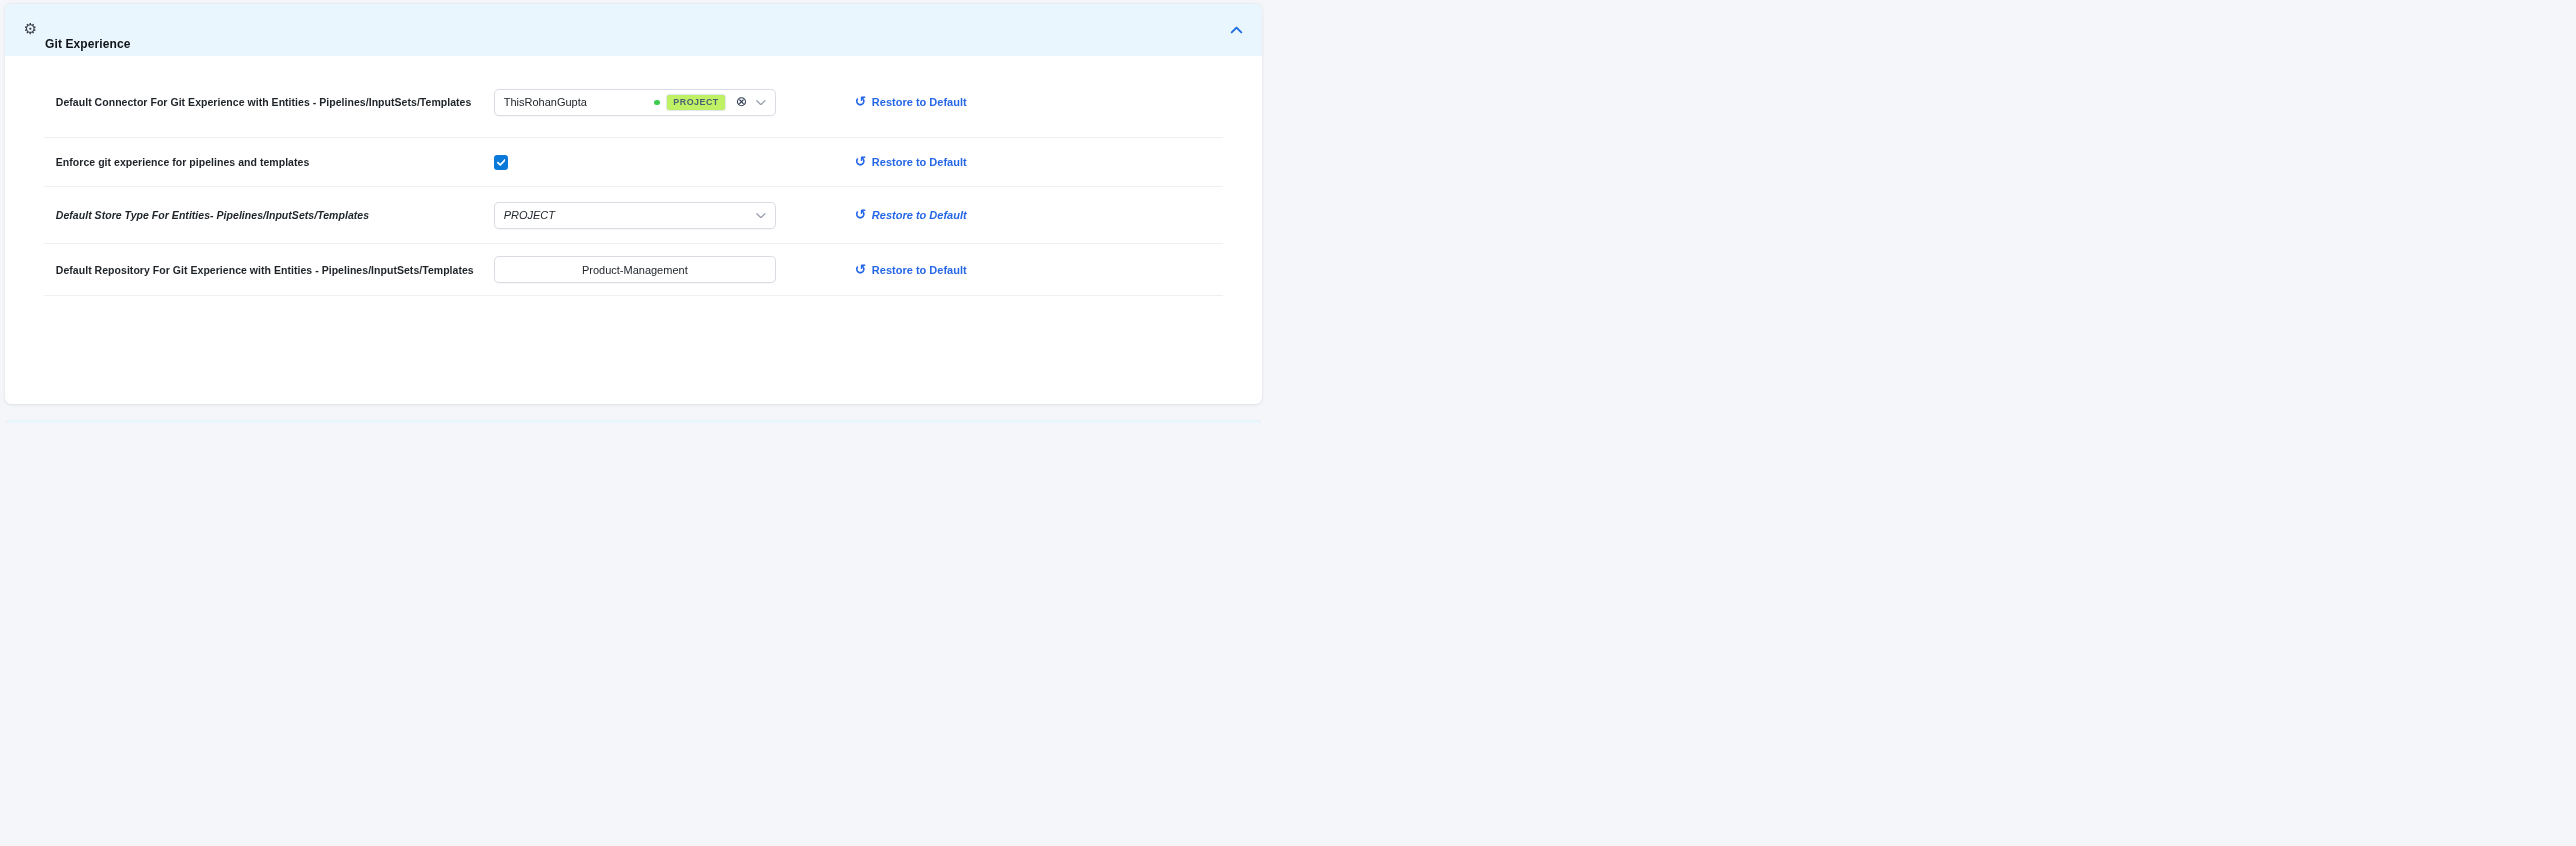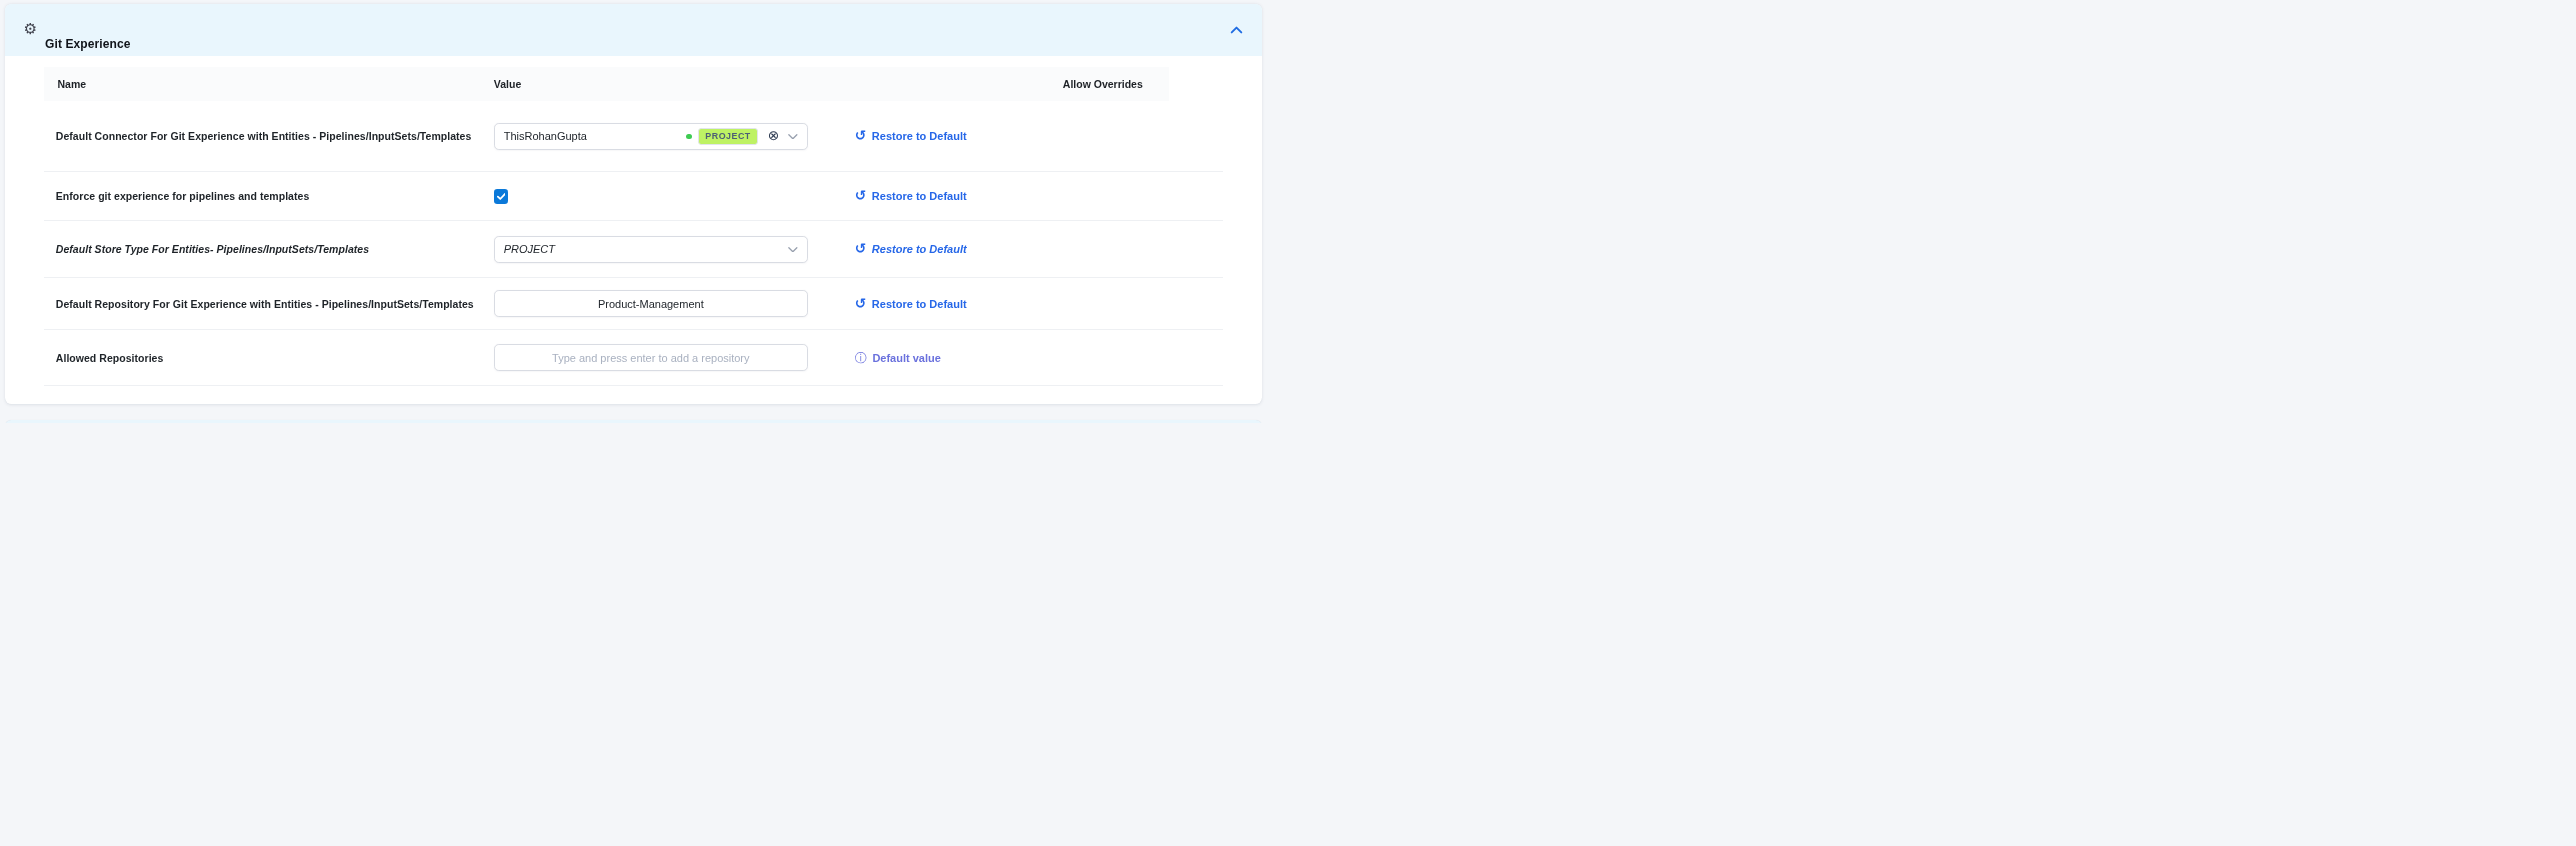--- a/index.html
+++ b/index.html
@@ -55,21 +55,21 @@
   .r1 { height:71px;text-decoration:underline; } .r2 { height:49px; } .r3 { height:57px;font-style:italic; }
   .r4 { height:52px; } .r5 { height:56px; }
   .cell-name {
     position:absolute; left:12px;
     font-size:10.5px; font-weight:700; color:#1e2328;
     white-space:nowrap; letter-spacing:0.04px;
   }
   .cell-value { position:absolute; left:450px; display:flex; align-items:center; }
   .cell-action { position:absolute; left:811px; display:flex; align-items:center; }
   .fieldbox {
-    width:314px; height:27px;
+    width:282px; height:27px;
     border:0.8px solid #d9dce3; border-radius:4.8px;
     background:#fff;
     display:flex; align-items:center;
     padding:0 8.9px;
     font-size:11px; color:#22272d;
     box-shadow:0 0.8px 1.6px rgba(96,97,112,.05);
   }
   .fieldbox .grow { flex:1; }
   input.fieldbox { outline:none; font-family:Liberation Sans, sans-serif;text-align:center; }
   input.fieldbox::placeholder { color:#a9b1c0; opacity:1; }
@@ -120,25 +120,20 @@
     <span class="panel-title">Git Experience</span>
     <span class="collapse-btn">
       <svg width="13" height="8" viewBox="0 0 16 10">
         <polyline points="2,8 8,2 14,8" fill="none" stroke="#1f6ce2" stroke-width="2.4" stroke-linecap="round" stroke-linejoin="round"></polyline>
       </svg>
     </span>
   </div>
 
   <div class="panel-body">
 
-    <div class="thead">
-      <span class="th th-name">Name</span>
-      <span class="th th-value">Value</span>
-      <span class="th th-overrides">Allow Overrides</span>
-    </div>
 
     <div class="trow r1">
       <span class="cell-name">Default Connector For Git Experience with Entities - Pipelines/InputSets/Templates</span>
       <div class="cell-value">
         <div class="fieldbox">
           <span class="grow">ThisRohanGupta</span>
           <span class="status-dot"></span>
           <span class="scope-badge">PROJECT</span>
           <span class="otimes">⊗</span>
           <svg width="9.7" height="5.6" viewBox="0 0 12 7">
@@ -195,30 +190,18 @@
         <input class="fieldbox" type="text" value="Product-Management" style="">
       </div>
       <div class="cell-action">
         <span class="link-blue">
           <span class="restore-glyph">↺</span>
           <span>Restore to Default</span>
         </span>
       </div>
     </div>
 
-    <div class="trow r5">
-      <span class="cell-name">Allowed Repositories</span>
-      <div class="cell-value">
-        <input class="fieldbox" type="text" placeholder="Type and press enter to add a repository" style="">
-      </div>
-      <div class="cell-action">
-        <span class="link-purple">
-          <span class="info-glyph">ⓘ</span>
-          <span>Default value</span>
-        </span>
-      </div>
-    </div>
 
   </div>
 </div>
 
 <div class="next-panel"></div>
 
 
 </body></html>

